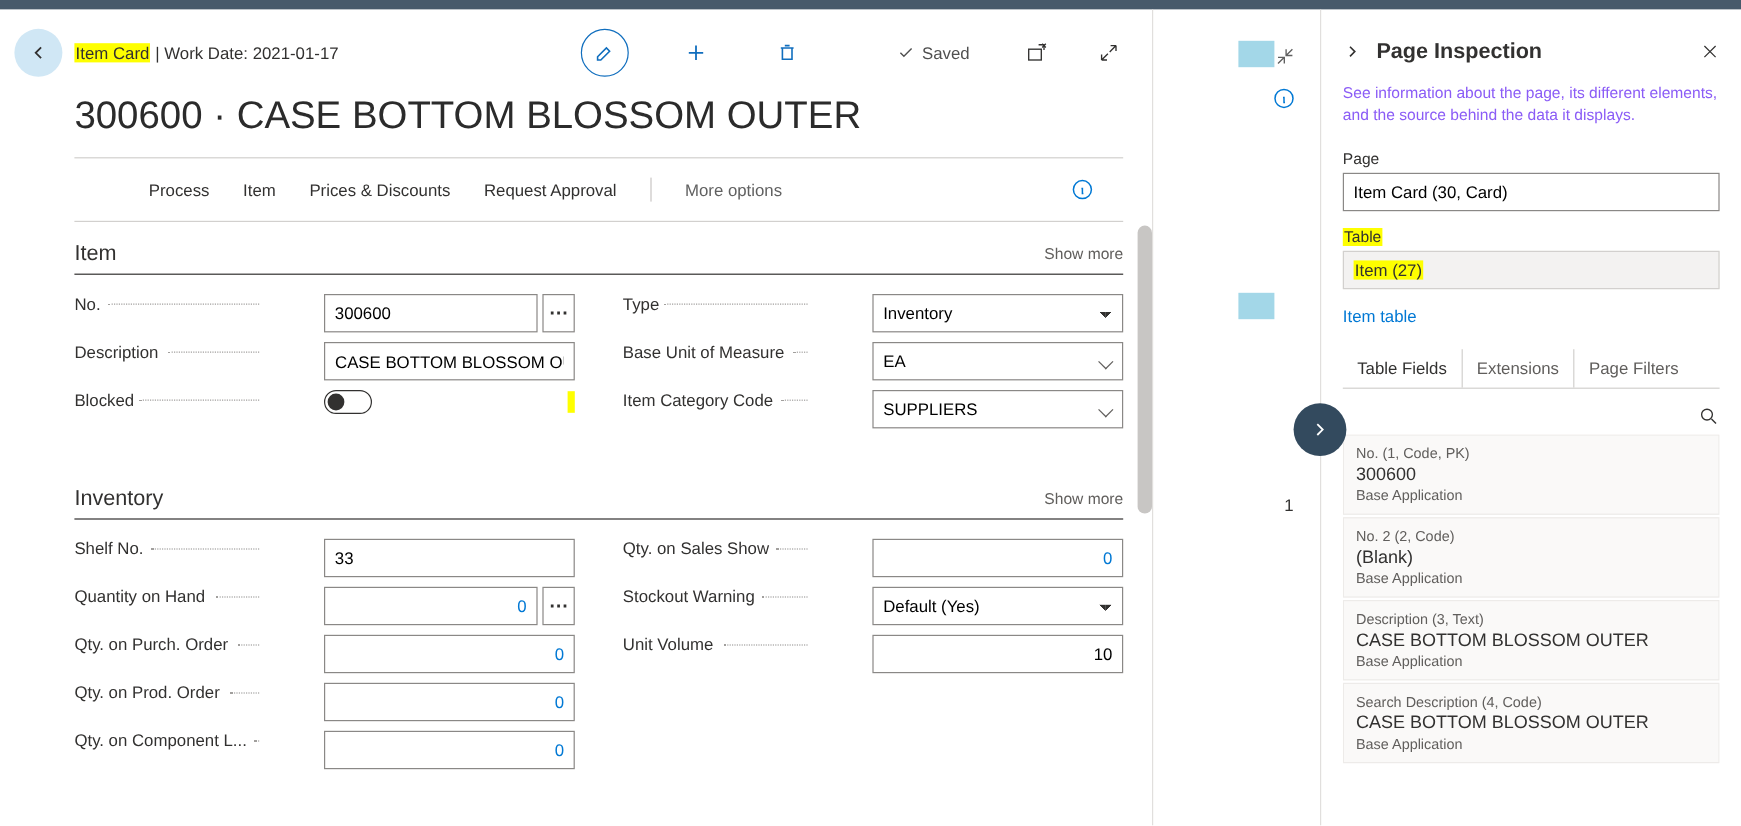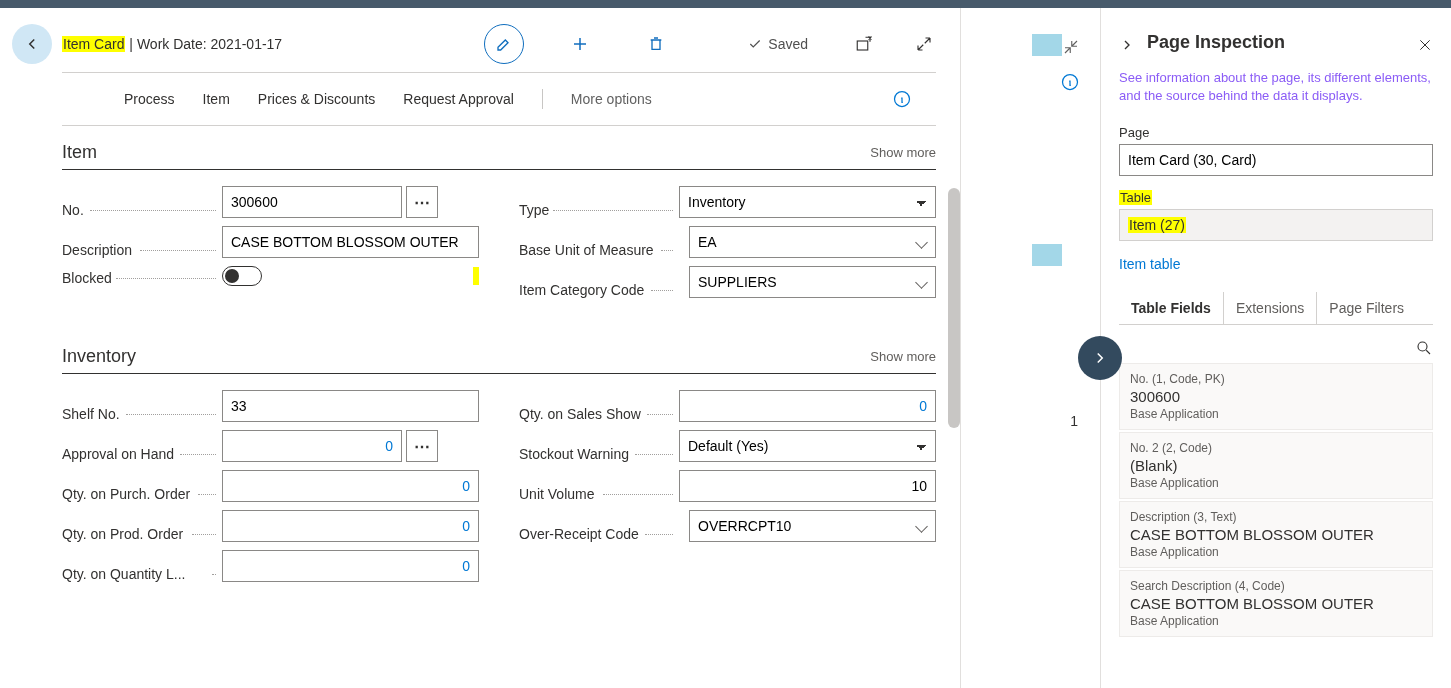--- a/index.html
+++ b/index.html
@@ -30,59 +30,59 @@
 .action-bar .sep { border-left: 1px solid #c8c6c4; height: 20px; }
 .action-bar .more { color: #616161; }
 .action-bar .info { margin-left: auto; color: #0078d4; }
 
 .section { padding: 16px 24px 0 62px; }
 .sec-hdr { display: flex; align-items: center; border-bottom: 1.5px solid #323130; padding-bottom: 6px; margin-bottom: 16px; }
 .sec-title { font-size: 18px; font-weight: 400; }
 .sec-showmore { margin-left: auto; font-size: 13px; color: #605e5c; cursor: pointer; }
 
 .fields-grid { display: grid; grid-template-columns: 1fr 1fr; gap: 0 40px; }
-.field-row { display: flex; align-items: flex-end; margin-bottom: 8px; }
+.field-row { display: flex; align-items: flex-start; margin-bottom: 8px; gap: 48px; }
 .field-label { flex: 0 0 160px; font-size: 14px; color: #323130; position: relative; white-space: nowrap; }
 .field-label::after { content: ""; display: inline-block; position: absolute; left: var(--labw, 100px); right: 6px; top: 50%; border-top: 1px dotted #a19f9d; height: 0; }
 .field-control { flex: 1; display: flex; gap: 4px; }
 input[type=text], select { width: 100%; height: 32px; border: 1px solid #8a8886; padding: 0 8px; font-size: 14px; font-family: inherit; background: #fff; }
 select { appearance: none; padding-right: 28px; background-image: linear-gradient(45deg, transparent 50%, #323130 50%), linear-gradient(-45deg, transparent 50%, #323130 50%); background-position: calc(100% - 14px) 14px, calc(100% - 9px) 14px; background-size: 5px 5px; background-repeat: no-repeat; }
 .ellipsis-btn { width: 32px; height: 32px; border: 1px solid #8a8886; background: #fff; display: flex; align-items: center; justify-content: center; cursor: pointer; font-weight: bold; color: #323130; }
 .readonly { background: #f3f2f1; border: 1px solid #e1dfdd; text-align: right; color: #323130; }
 .readonly.blue { color: #0078d4; }
-.lookup { position: relative; margin-left: 10px; }
+.lookup { position: relative; }
 .lookup::after { content: ""; position: absolute; right: 10px; top: 12px; width: 8px; height: 8px; border-right: 1px solid #605e5c; border-bottom: 1px solid #605e5c; transform: rotate(45deg); pointer-events: none; }
 
 .toggle { width: 40px; height: 20px; border: 1px solid #323130; border-radius: 10px; position: relative; background: #fff; cursor: pointer; }
 .toggle::after { content: ""; position: absolute; left: 2px; top: 2px; width: 14px; height: 14px; border-radius: 50%; background: #323130; }
 
 .scrollbar-fake { position: absolute; right: 0; top: 180px; width: 12px; height: 240px; background: #c8c6c4; border-radius: 6px; }
 
 
 .mid-col .corner-min { position: absolute; top: 30px; right: 20px; color: #606060; cursor: pointer; }
 .mid-col .corner-info { position: absolute; top: 64px; right: 20px; color: #0078d4; }
 .mid-col .blue-block1 { position: absolute; top: 26px; right: 38px; width: 30px; height: 22px; background: #a3d7e8; }
 .mid-col .blue-block2 { position: absolute; top: 236px; right: 38px; width: 30px; height: 22px; background: #a3d7e8; }
 .mid-col .num1 { position: absolute; top: 405px; right: 22px; font-size: 14px; }
 .nav-circle { position: absolute; top: 328px; right: -22px; width: 44px; height: 44px; border-radius: 50%; background: #334a5e; color: #fff; display: flex; align-items: center; justify-content: center; cursor: pointer; z-index: 5; }
 .nav-circle svg { stroke: #fff; }
 .nav-left { position: absolute; top: 328px; left: -6px; width: 12px; height: 44px; background: #334a5e; border-radius: 0 22px 22px 0; }
 
 
-.insp-hdr { display: flex; align-items: flex-end; margin-bottom: 16px; }
+.insp-hdr { display: flex; align-items: center; margin-bottom: 16px; }
 .insp-title { font-size: 18px; font-weight: 600; }
 .insp-close { margin-left: auto; cursor: pointer; }
 .insp-chev { margin-right: 12px; cursor: pointer; }
 .insp-desc { font-size: 13px; color: #8b5cf6; line-height: 1.4; margin-bottom: 20px; }
 .insp-label { font-size: 13px; color: #323130; margin-bottom: 4px; }
 .insp-input { width: 100%; height: 32px; border: 1px solid #d2d0ce; background: #f3f2f1; padding: 0 8px; font-size: 14px; margin-bottom: 14px; }
 .link-blue { color: #0078d4; font-size: 14px; cursor: pointer; margin-bottom: 20px; display: inline-block; }
 .tabs { display: flex; border-bottom: 1px solid #d2d0ce; margin-bottom: 8px; }
 .tab { padding: 8px 12px; font-size: 14px; color: #605e5c; cursor: pointer; border-right: 1px solid #d2d0ce; }
-.tab.active { font-weight: 700; color: #323130; }
+.tab.active { font-weight: 400; color: #323130; }
 .search-row { display: flex; justify-content: flex-end; padding: 6px 0; }
 .field-entry { border: 1px solid #edebe9; padding: 8px 10px; margin-bottom: 2px; background: #faf9f8; }
 .field-entry .fe-name { font-size: 12px; color: #605e5c; }
 .field-entry .fe-val { font-size: 15px; color: #323130; margin: 2px 0; }
 .field-entry .fe-src { font-size: 12px; color: #605e5c; }
 .field-list { max-height: 300px; overflow-y: auto; position: relative; }
 .field-list::-webkit-scrollbar { width: 12px; }
 .field-list::-webkit-scrollbar-thumb { background: #c8c6c4; }
 
 .yellow-bar { display: inline-block; width: 6px; height: 18px; background: #feff00; vertical-align: middle; }
@@ -139,20 +139,21 @@
             </svg>
         </div>
         <div class="icon-btn" style="width:24px;height:24px">
           <svg width="18" height="18" viewBox="0 0 24 24" fill="none" stroke="#323130" stroke-width="1.5">
               <path d="M4 20l7-7M20 4l-7 7M4 20v-6M4 20h6M20 4v6M20 4h-6"></path>
             </svg>
         </div>
       </div>
     </div>
 
+    <h1 class="page-title">300600 · CASE BOTTOM BLOSSOM OUTER</h1>
     <div class="divider"></div>
 
     <div class="action-bar">
       <span>Process</span>
       <span>Item</span>
       <span>Prices &amp; Discounts</span>
       <span>Request Approval</span>
       <span class="sep"></span>
       <span class="more">More options</span>
       <span class="info">
@@ -221,40 +222,40 @@
       </div>
       <div class="fields-grid">
         <div>
           <div class="field-row">
             <span class="field-label" style="--labw:64px">Shelf No.</span>
             <div class="field-control">
               <input type="text" value="33" style="">
             </div>
           </div>
           <div class="field-row">
-            <span class="field-label" style="--labw:118px">Approval on Hand</span>
+            <span class="field-label" style="--labw:118px">Quantity on Hand</span>
             <div class="field-control">
               <input type="text" class="readonly blue" style="max-width: 180px;" value="0">
               <div class="ellipsis-btn">⋯</div>
             </div>
           </div>
           <div class="field-row">
             <span class="field-label" style="--labw:136px">Qty. on Purch. Order</span>
             <div class="field-control">
               <input type="text" class="readonly blue" value="0" style="">
             </div>
           </div>
           <div class="field-row">
             <span class="field-label" style="--labw:130px">Qty. on Prod. Order</span>
             <div class="field-control">
               <input type="text" class="readonly blue" value="0" style="">
             </div>
           </div>
           <div class="field-row">
-            <span class="field-label" style="--labw:150px">Qty. on Quantity L...</span>
+            <span class="field-label" style="--labw:150px">Qty. on Component L...</span>
             <div class="field-control">
               <input type="text" class="readonly blue" value="0" style="">
             </div>
           </div>
         </div>
         <div>
           <div class="field-row">
             <span class="field-label" style="--labw:128px">Qty. on Sales Show</span>
             <div class="field-control">
               <input type="text" class="readonly blue" value="0" style="">
@@ -263,26 +264,20 @@
           <div class="field-row">
             <span class="field-label" style="--labw:116px">Stockout Warning</span>
             <div class="field-control">
               <select><option>Default (Yes)</option></select>
             </div>
           </div>
           <div class="field-row">
             <span class="field-label" style="--labw:84px">Unit Volume</span>
             <div class="field-control">
               <input type="text" style="text-align: right;" value="10">
-            </div>
-          </div>
-          <div class="field-row">
-            <span class="field-label" style="--labw:126px">Over-Receipt Code</span>
-            <div class="field-control lookup">
-              <input type="text" value="OVERRCPT10" style="">
             </div>
           </div>
         </div>
       </div>
     </div>
 
     <div class="scrollbar-fake"></div>
   </div>
 
   <div class="mid-col">

